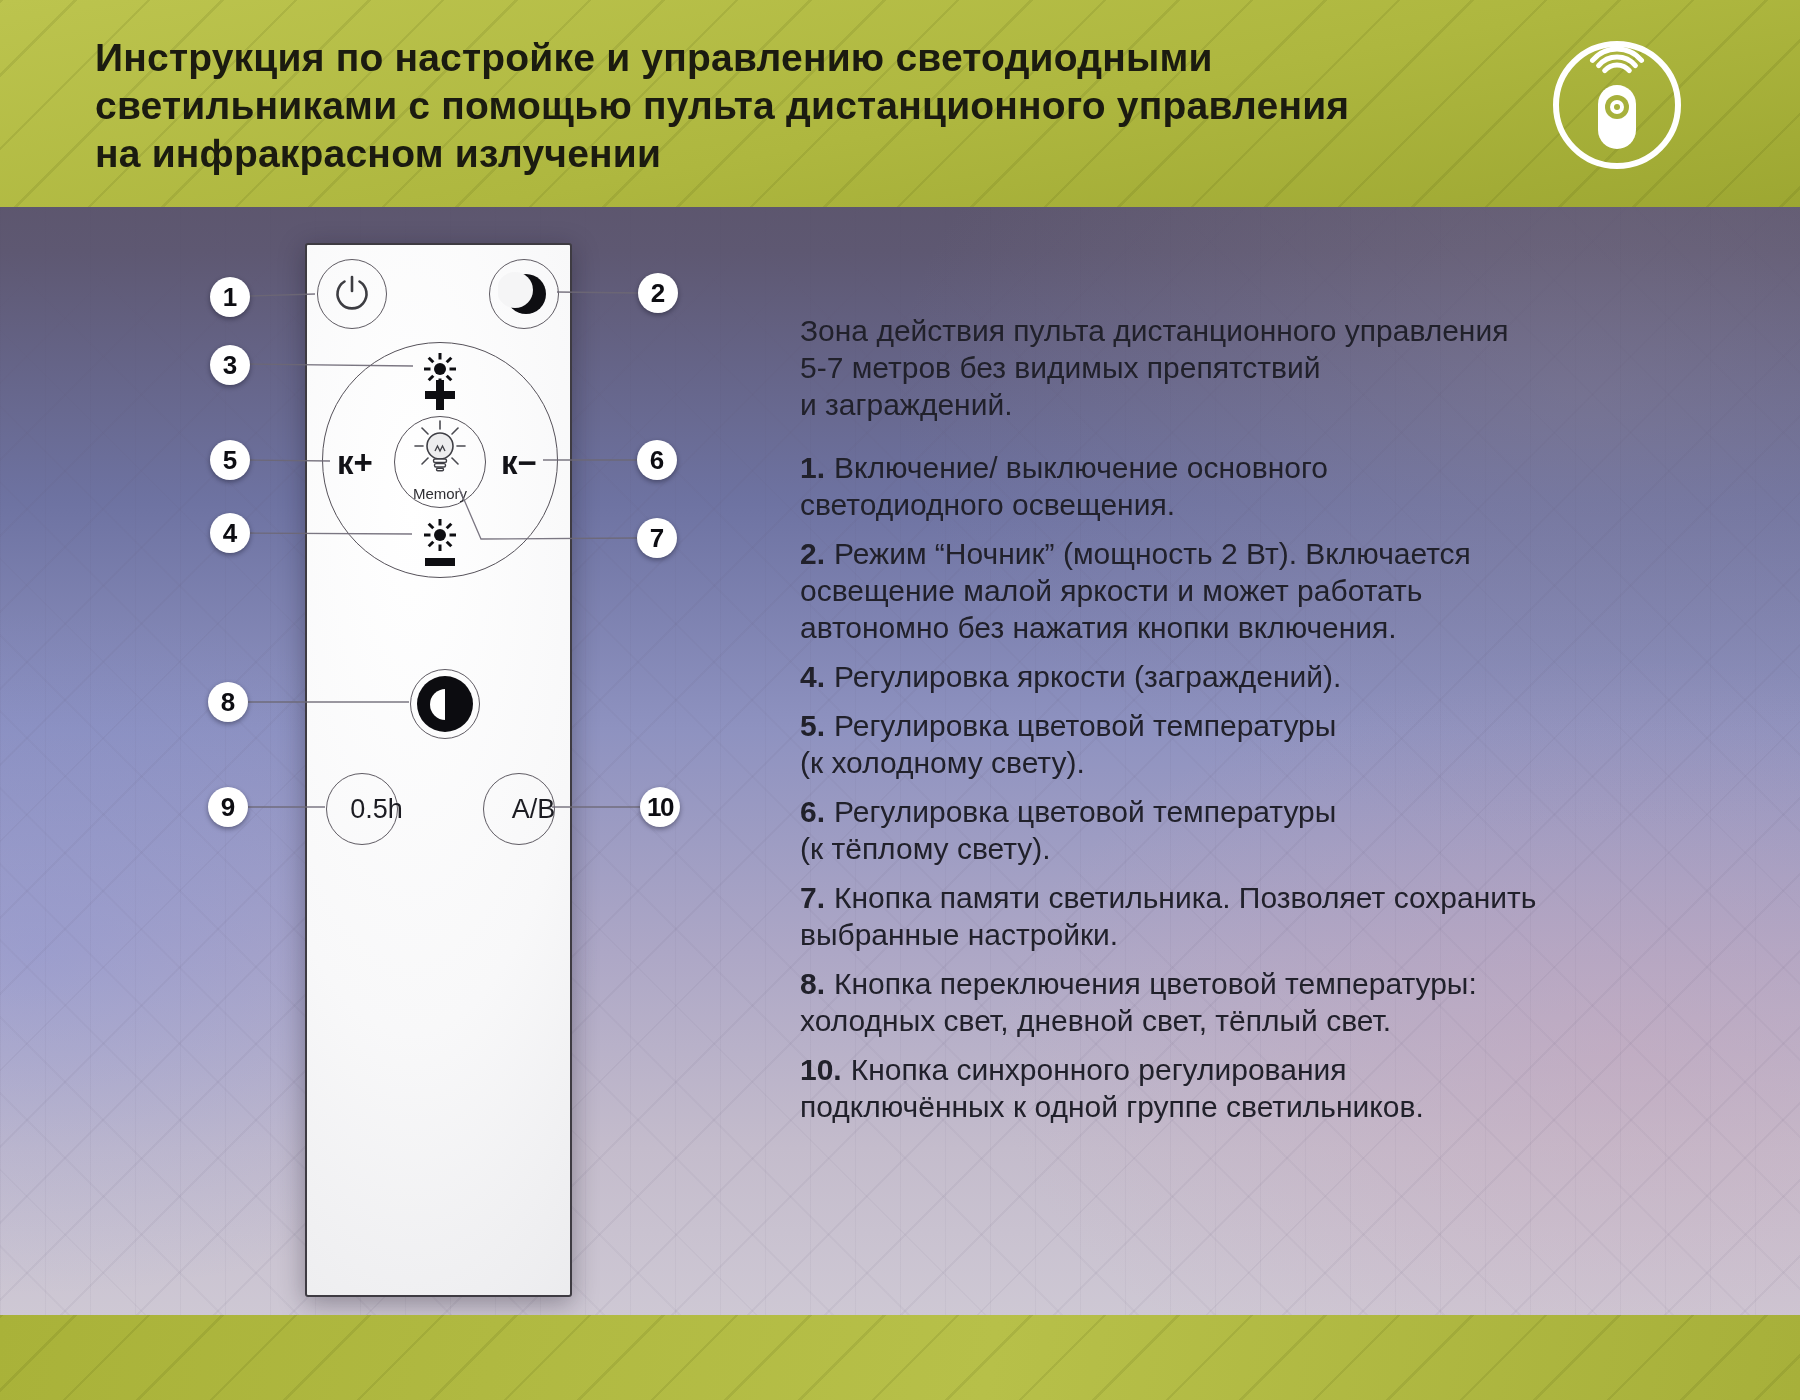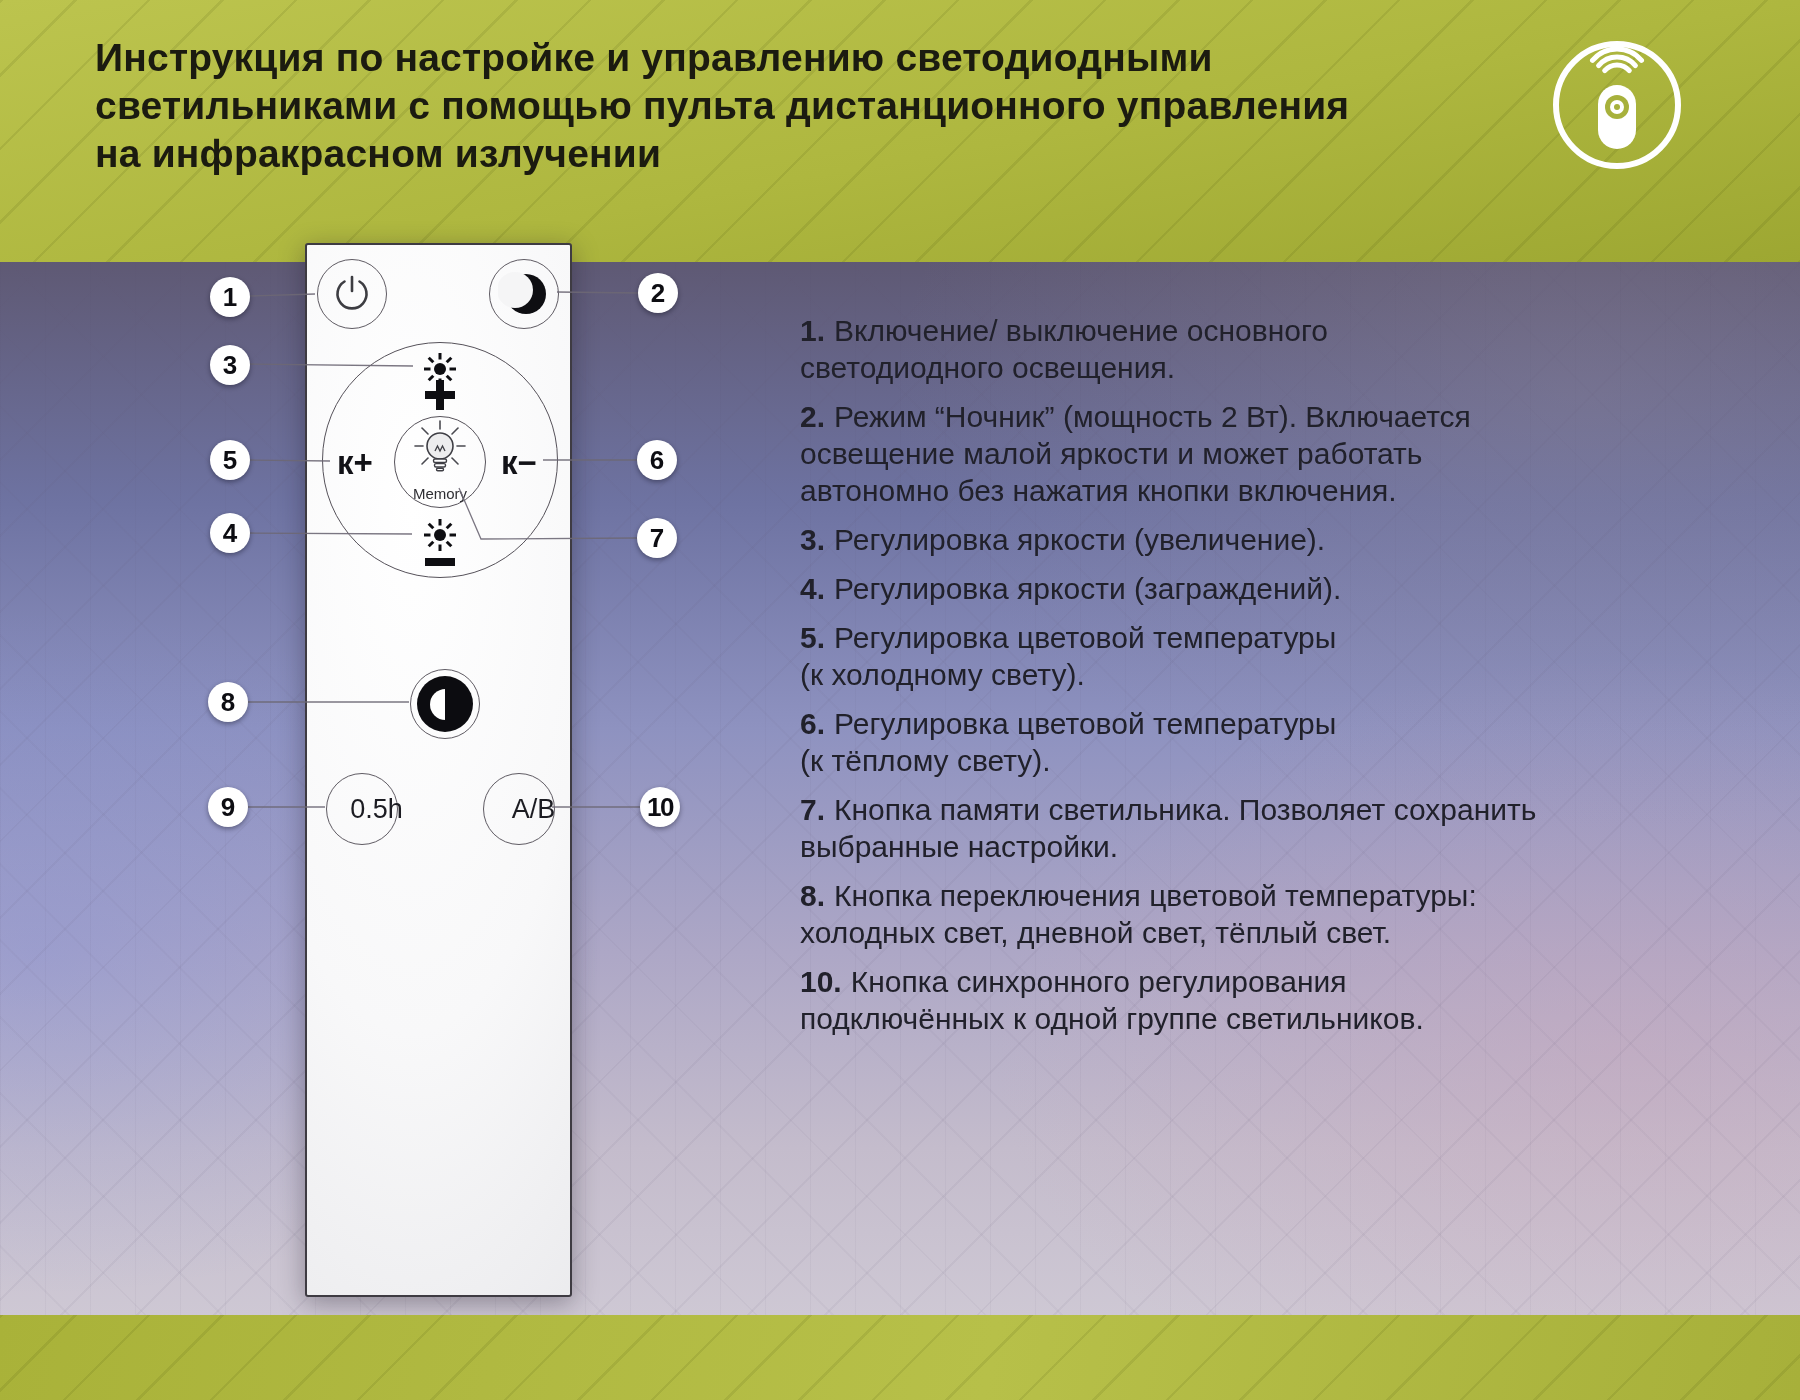--- a/index.html
+++ b/index.html
@@ -7,21 +7,21 @@
         font-family:"Liberation Sans",sans-serif;
         background:
           repeating-linear-gradient(135deg, rgba(95,85,115,0.07) 0 2px, transparent 2px 54px),
           repeating-linear-gradient(45deg, rgba(95,85,115,0.05) 0 2px, transparent 2px 54px),
           repeating-linear-gradient(90deg, rgba(80,70,100,0.05) 0 1px, transparent 1px 45px),
           radial-gradient(55% 45% at 88% 28%, rgba(150,140,155,0.30), rgba(150,140,155,0) 70%),
           radial-gradient(50% 40% at 90% 75%, rgba(205,165,185,0.38), rgba(205,165,185,0) 70%),
           radial-gradient(45% 35% at 2% 68%, rgba(115,135,220,0.30), rgba(115,135,220,0) 70%),
           linear-gradient(to bottom, #574e5e 0%, #5e5872 18%, #6e73a2 36%, #8e92c0 52%, #ada7c6 68%, #c4bccc 82%, #d3ced8 100%);}
   .band{position:absolute;left:0;width:1800px;}
-  .band.header{top:0;height:262px;
+  .band.header{top:0;height:207px;
         background:
           repeating-linear-gradient(135deg, rgba(60,70,5,0.11) 0 2.5px, transparent 2.5px 52px),
           linear-gradient(170deg,#bcc44e 0%,#aeb73f 55%,#9da732 100%);}
   .band.footer{top:1315px;height:85px;
         background:
           repeating-linear-gradient(135deg, rgba(60,70,5,0.11) 0 2.5px, transparent 2.5px 52px),
           linear-gradient(100deg,#a9b239 0%,#b7c049 55%,#a7b03a 100%);}
   .pre{white-space:pre-line;}
   .title{position:absolute;left:95px;top:34px;width:1400px;
          font-size:39px;line-height:48px;font-weight:bold;color:#1b1b10;letter-spacing:.2px;}
@@ -197,26 +197,28 @@
   <div class="callout" style="left:230px;top:365px;">3</div>
   <div class="callout" style="left:230px;top:533px;">4</div>
   <div class="callout" style="left:230px;top:460px;">5</div>
   <div class="callout" style="left:657px;top:460px;">6</div>
   <div class="callout" style="left:657px;top:538px;">7</div>
   <div class="callout" style="left:228px;top:702px;">8</div>
   <div class="callout" style="left:228px;top:807px;">9</div>
   <div class="callout wide" style="left:660px;top:807px;text-align:right;">10</div>
 
   <div class="instructions">
+    <p class="intro pre">Зона действия пульта дистанционного управления
+5-7 метров без видимых препятствий
+и заграждений.</p>
     <p class="item"><b class="num">1.</b><span class="pre">Включение/ выключение основного
 светодиодного освещения.</span></p>
     <p class="item"><b class="num">2.</b><span class="pre">Режим “Ночник” (мощность 2 Вт). Включается
 освещение малой яркости и может работать
 автономно без нажатия кнопки включения.</span></p>
-    <p class="item"><b class="num">3.</b><span class="pre">Регулировка яркости (увеличение).</span></p>
     <p class="item"><b class="num">4.</b><span class="pre">Регулировка яркости (заграждений).</span></p>
     <p class="item"><b class="num">5.</b><span class="pre">Регулировка цветовой температуры
 (к холодному свету).</span></p>
     <p class="item"><b class="num">6.</b><span class="pre">Регулировка цветовой температуры
 (к тёплому свету).</span></p>
     <p class="item"><b class="num">7.</b><span class="pre">Кнопка памяти светильника. Позволяет сохранить
 выбранные настройки.</span></p>
     <p class="item"><b class="num">8.</b><span class="pre">Кнопка переключения цветовой температуры:
 холодных свет, дневной свет, тёплый свет.</span></p>
     <p class="item"><b class="num">10.</b><span class="pre">Кнопка синхронного регулирования

